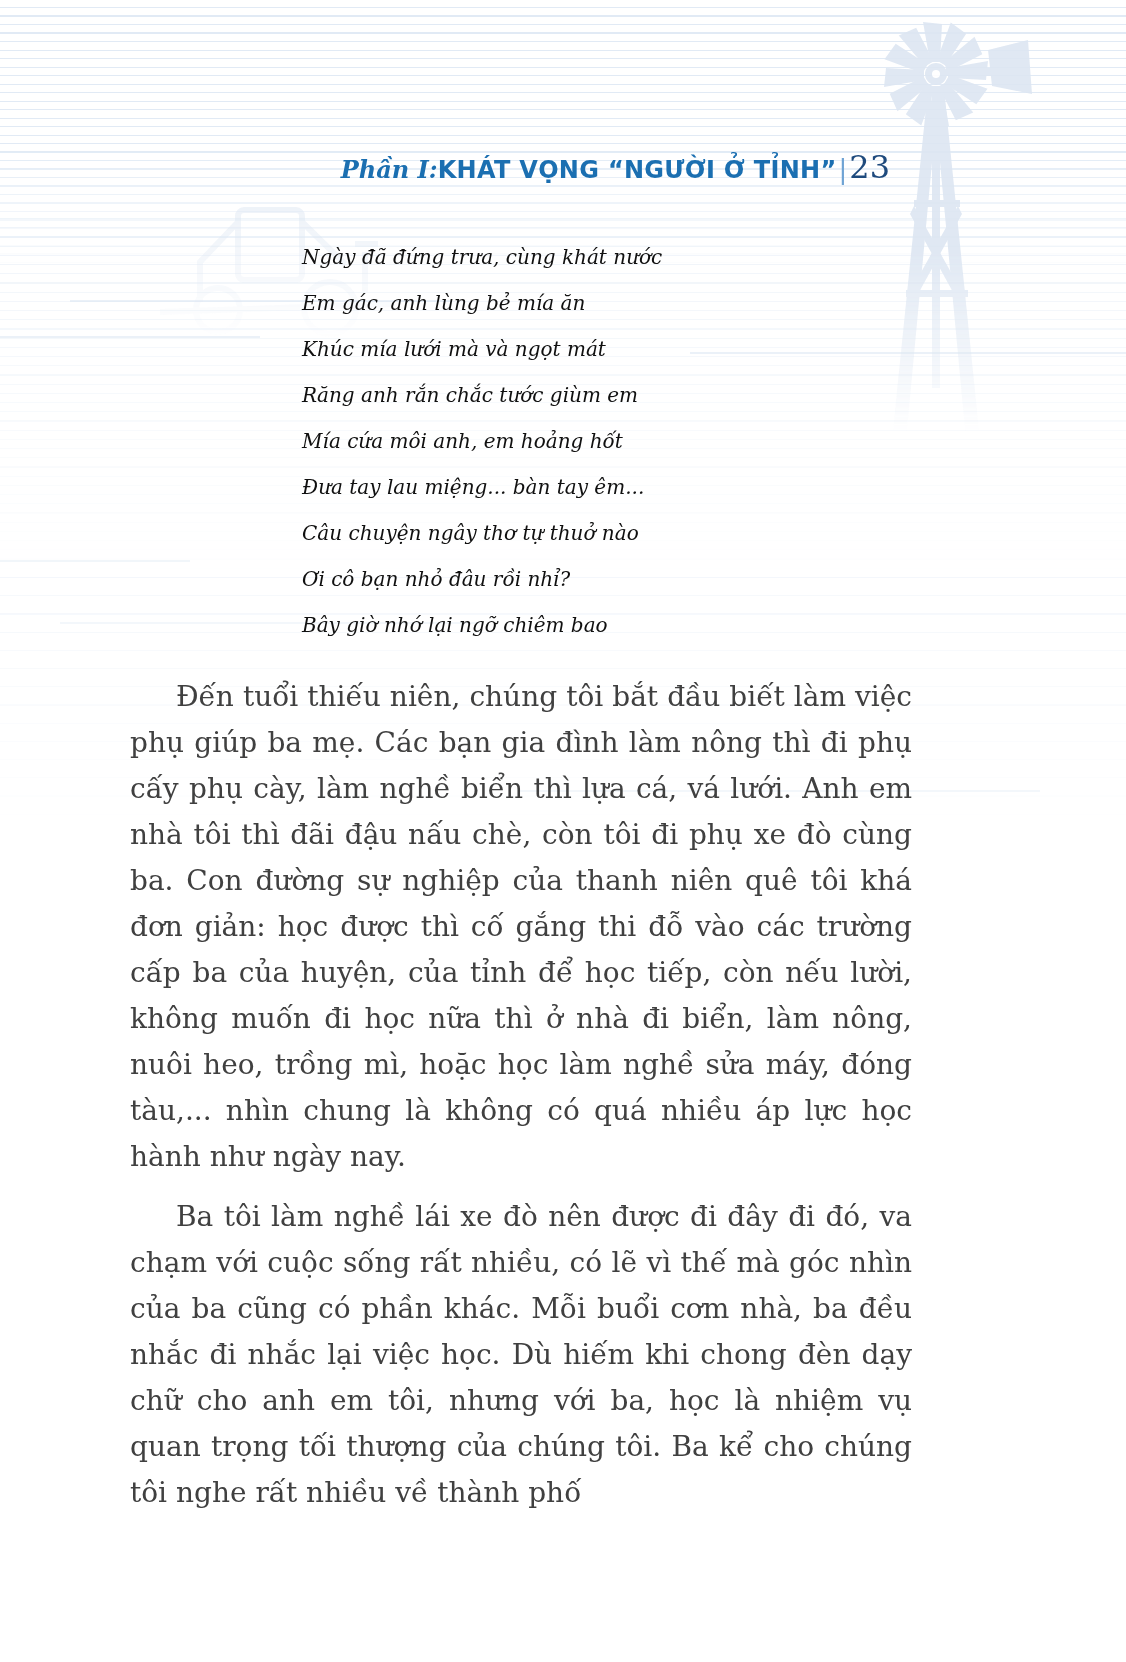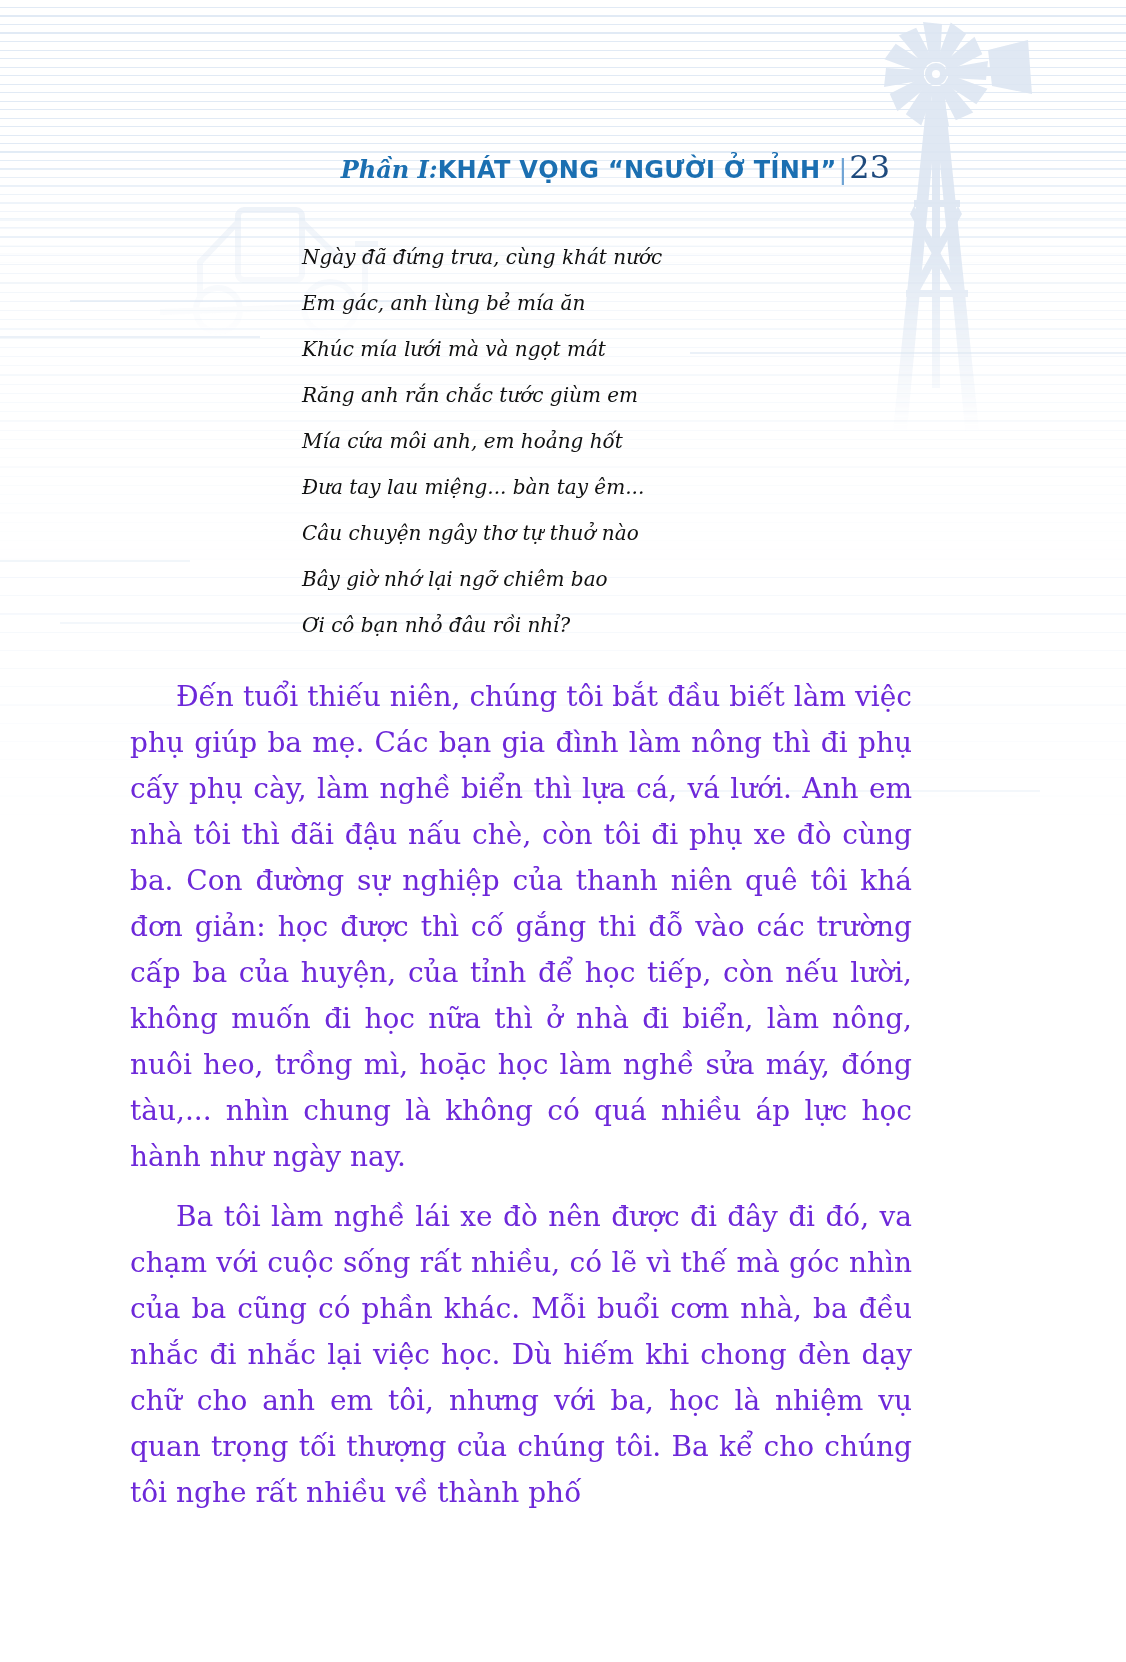--- a/index.html
+++ b/index.html
@@ -89,21 +89,21 @@
     font-style:italic;
     font-size:20px;line-height:46px;
     color:#101010;
   }
   .poem-line{white-space:nowrap;}
   .body-text p{
     margin:0 0 14px 0;
     font-size:28px;line-height:46px;
     text-align:justify;
     text-indent:46px;
-    color:#6d28d9;
+    color:#404040;
   }
 </style>
 </head>
 <body>
 
 <div class="sky"></div>
 <div class="sky2"></div>
 <div class="sky3"></div>
 <div class="hairline" style="top:300px;left:70px;width:380px;"></div>
 <div class="hairline" style="top:336px;left:0;width:260px;"></div>
@@ -167,20 +167,20 @@
 
 <main class="content">
   <div class="poem">
     <div class="poem-line">Ngày đã đứng trưa, cùng khát nước</div>
     <div class="poem-line">Em gác, anh lùng bẻ mía ăn</div>
     <div class="poem-line">Khúc mía lưới mà và ngọt mát</div>
     <div class="poem-line">Răng anh rắn chắc tước giùm em</div>
     <div class="poem-line">Mía cứa môi anh, em hoảng hốt</div>
     <div class="poem-line">Đưa tay lau miệng... bàn tay êm...</div>
     <div class="poem-line">Câu chuyện ngây thơ tự thuở nào</div>
+    <div class="poem-line">Ơi cô bạn nhỏ đâu rồi nhỉ?</div>
     <div class="poem-line">Bây giờ nhớ lại ngỡ chiêm bao</div>
-    <div class="poem-line">Ơi cô bạn nhỏ đâu rồi nhỉ?</div>
   </div>
   <div class="body-text">
     <p>Đến tuổi thiếu niên, chúng tôi bắt đầu biết làm việc phụ giúp ba mẹ. Các bạn gia đình làm nông thì đi phụ cấy phụ cày, làm nghề biển thì lựa cá, vá lưới. Anh em nhà tôi thì đãi đậu nấu chè, còn tôi đi phụ xe đò cùng ba. Con đường sự nghiệp của thanh niên quê tôi khá đơn giản: học được thì cố gắng thi đỗ vào các trường cấp ba của huyện, của tỉnh để học tiếp, còn nếu lười, không muốn đi học nữa thì ở nhà đi biển, làm nông, nuôi heo, trồng mì, hoặc học làm nghề sửa máy, đóng tàu,... nhìn chung là không có quá nhiều áp lực học hành như ngày nay.</p>
     <p>Ba tôi làm nghề lái xe đò nên được đi đây đi đó, va chạm với cuộc sống rất nhiều, có lẽ vì thế mà góc nhìn của ba cũng có phần khác. Mỗi buổi cơm nhà, ba đều nhắc đi nhắc lại việc học. Dù hiếm khi chong đèn dạy chữ cho anh em tôi, nhưng với ba, học là nhiệm vụ quan trọng tối thượng của chúng tôi. Ba kể cho chúng tôi nghe rất nhiều về thành phố</p>
   </div>
 </main>
 
 </body></html>

